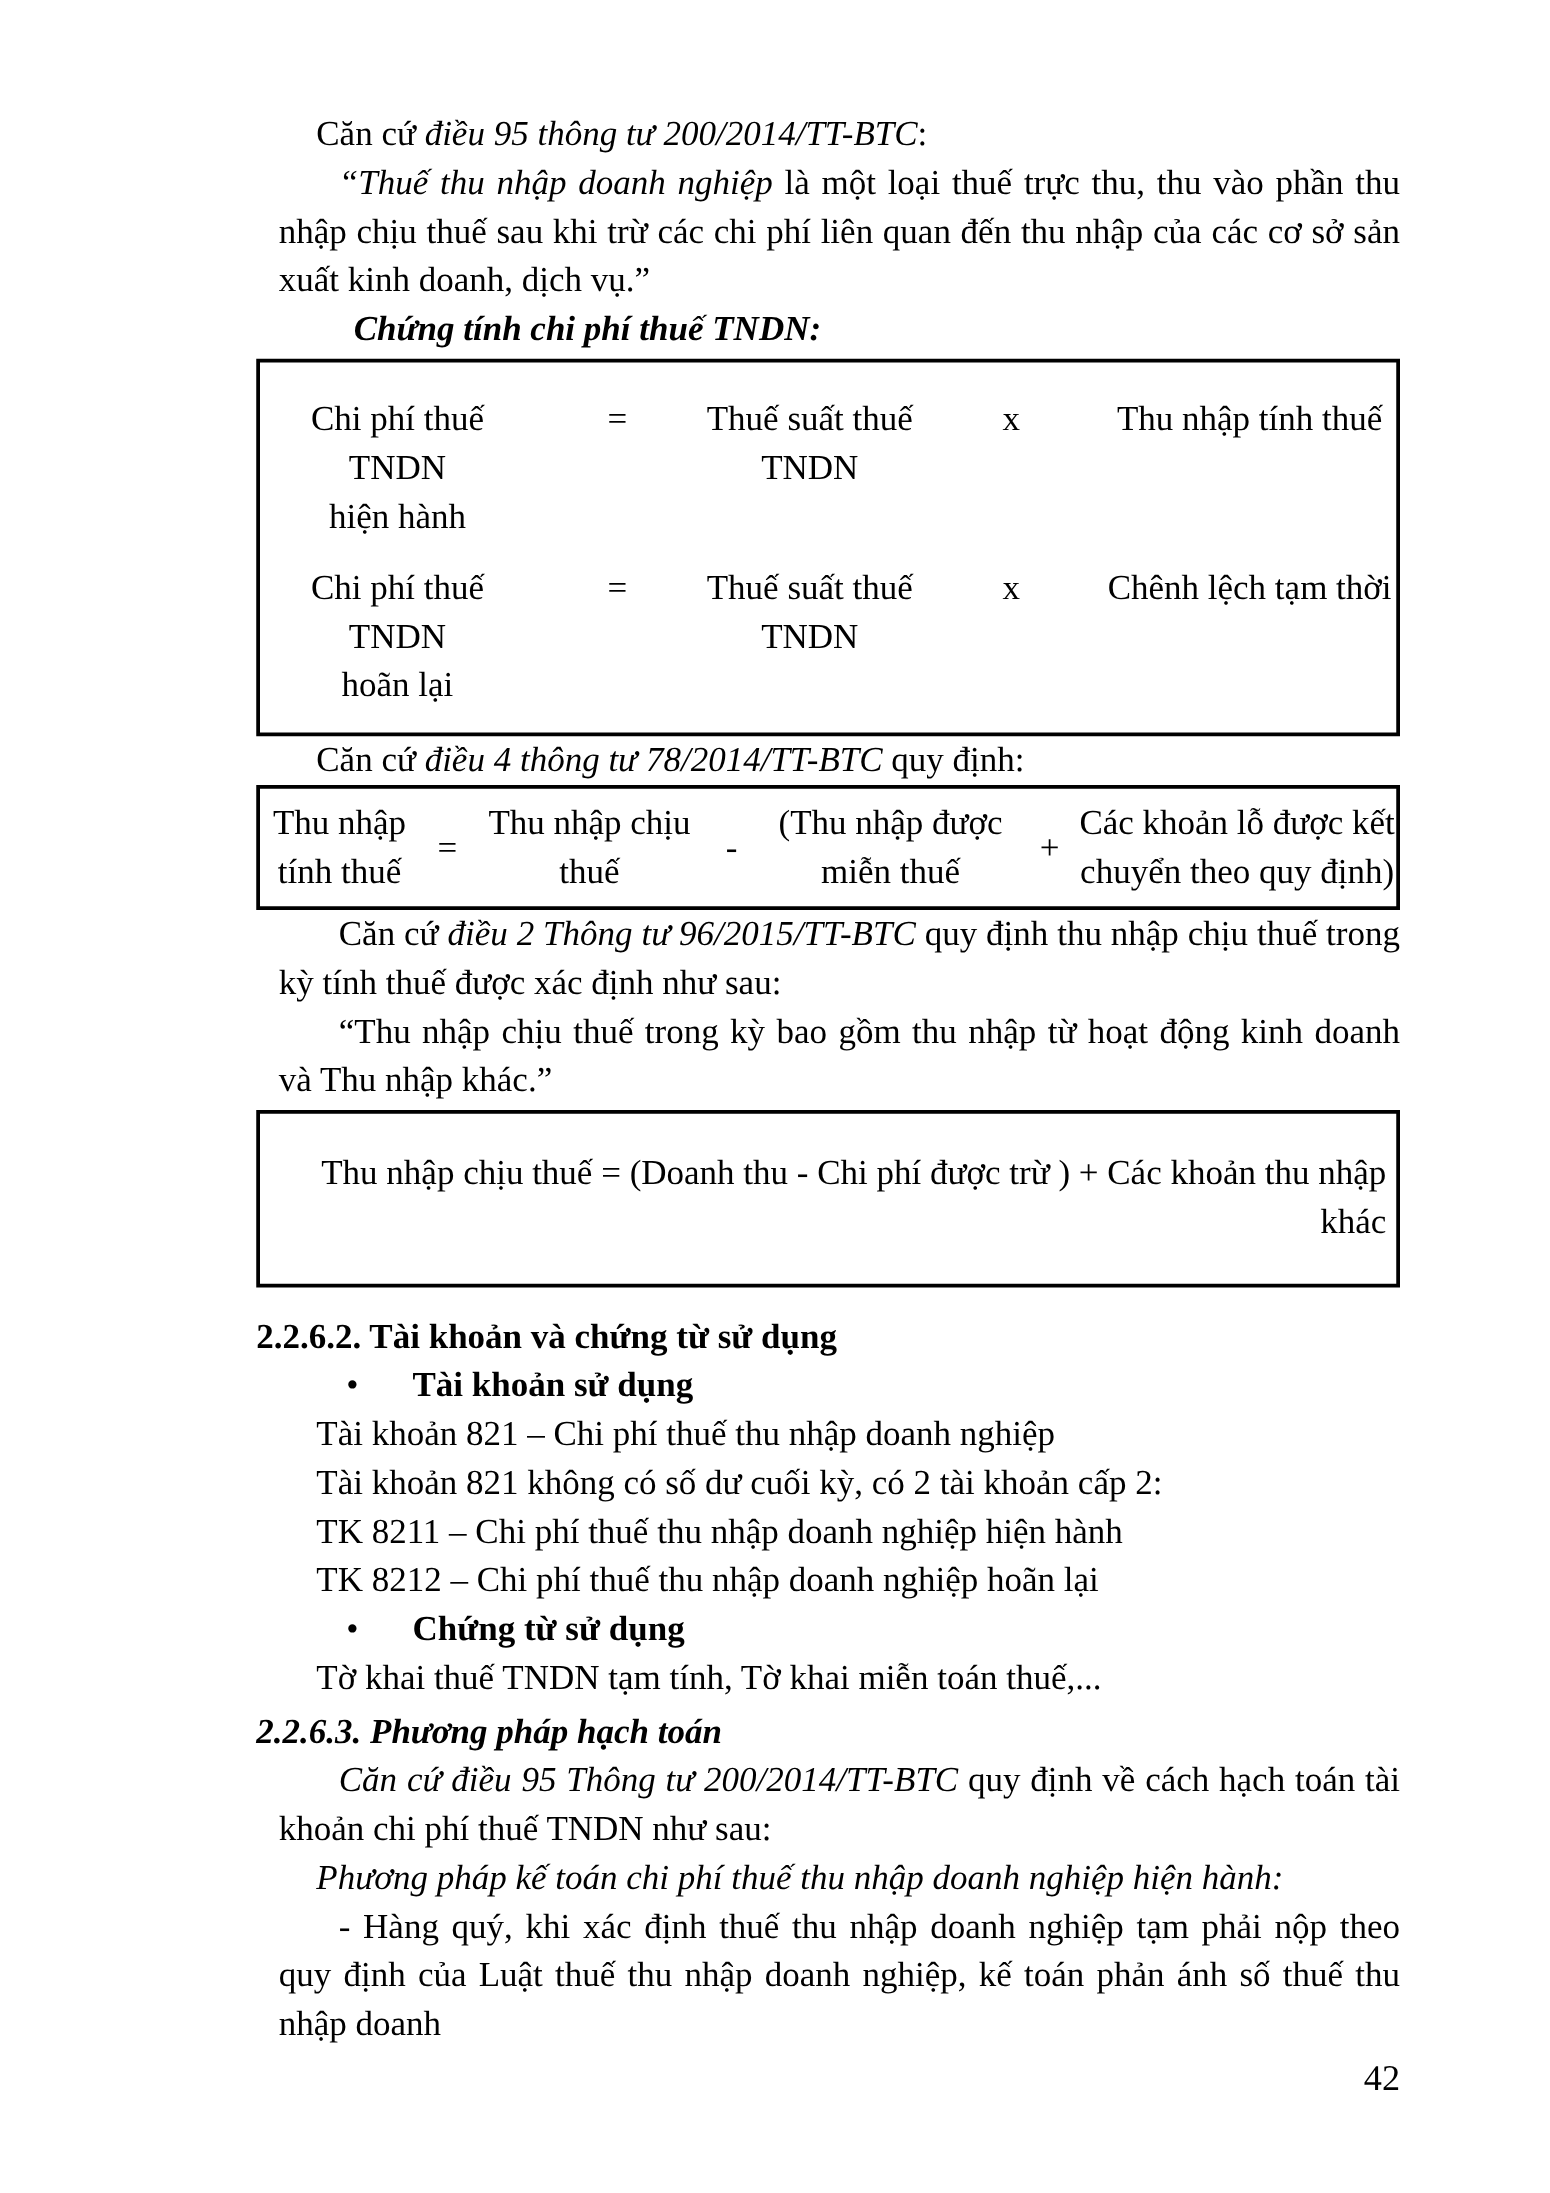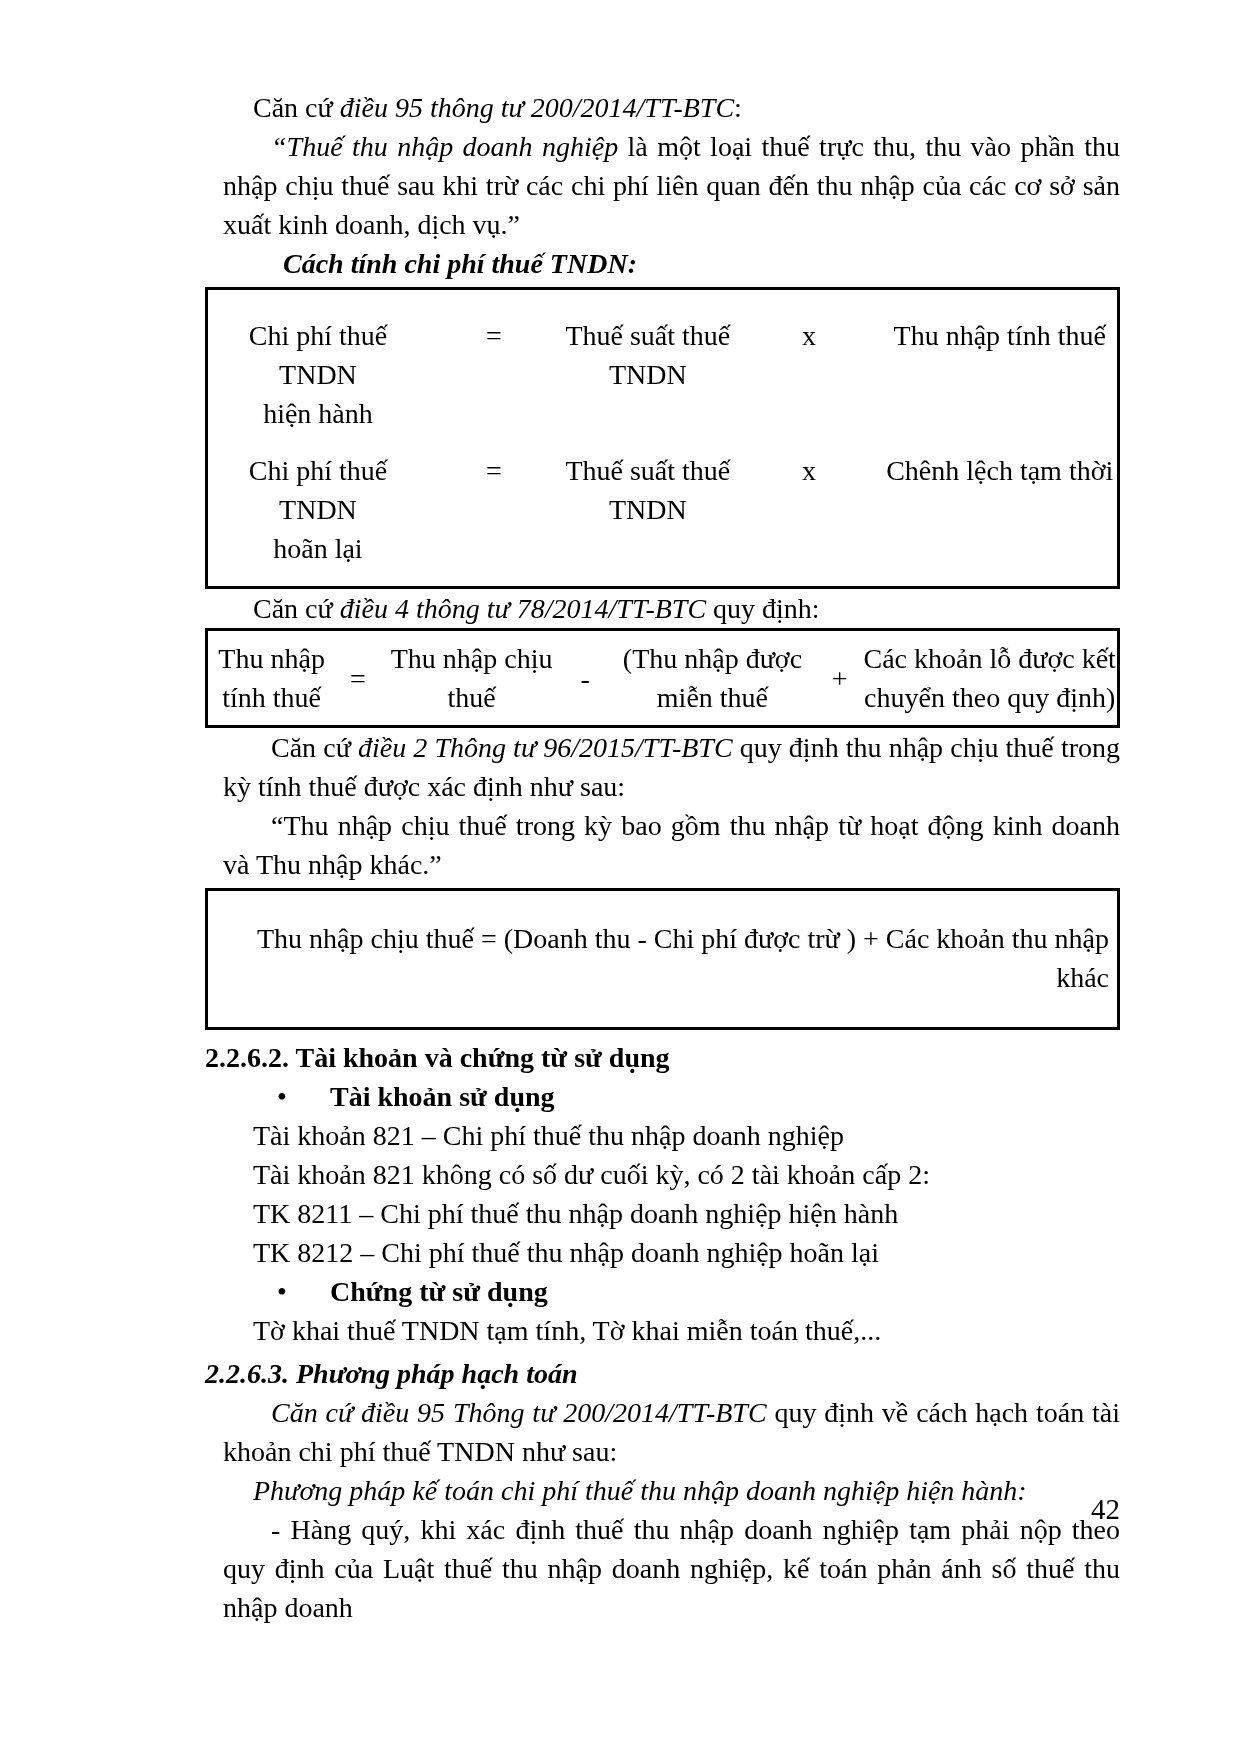--- a/index.html
+++ b/index.html
@@ -44,42 +44,42 @@
 
   
   .fbox2 { padding: 8px 0 8px 0; }
   .fbox2 .f-row { display: flex; align-items: center; }
   .b2c1 { width: 14%; font-family: Liberation Serif, serif; } .b2op { width: 5%; }
   .b2c2 { width: 20%; } .b2c3 { width: 23%; } .b2c4 { width: 28%; }
 
   
   .fbox3 { margin-top: 4px; padding: 28px 8px 30px 24px; text-align: right; }
 
-  .sec-title { font-weight: bold; margin-top: 8px; }
+  .sec-title { font-weight: bold; margin-top: 20px; }
 
   .bullet-row { display: flex; align-items: baseline; }
   .bullet-dot { margin-left: 72px; width: 53px; flex: 0 0 53px; }
   .sub-line { padding-left: 48px; }
 
   .page-number {
     position: absolute;
-    top: 1492px; right: 120px;
+    top: 1646px; right: 120px;
     font-size: 29px; line-height: 34px;
   }
 </style>
 </head>
 <body>
 
 <div class="page-content">
 
   <p class="indent"><span>Căn cứ </span><span class="italic">điều 95 thông tư 200/2014/TT-BTC</span><span>:</span></p>
 
   <p class="indent justify"><span class="italic">“Thuế thu nhập doanh nghiệp</span><span> là một loại thuế trực thu, thu vào phần thu nhập chịu thuế sau khi trừ các chi phí liên quan đến thu nhập của các cơ sở sản xuất kinh doanh, dịch vụ.”</span></p>
 
-  <p class="formula-heading">Cách tính chi phí thuế TNDN:</p>
+  <p class="formula-heading">Chứng tính chi phí thuế TNDN:</p>
 
   <div class="fbox fbox1">
     <div class="f-row">
       <div class="fc w1 lines">Chi phí thuế TNDN
 hiện hành</div>
       <div class="fc wop1">=</div>
       <div class="fc w2 lines">Thuế suất thuế
 TNDN</div>
       <div class="fc wop2">x</div>
       <div class="fc w3">Thu nhập tính thuế</div>

